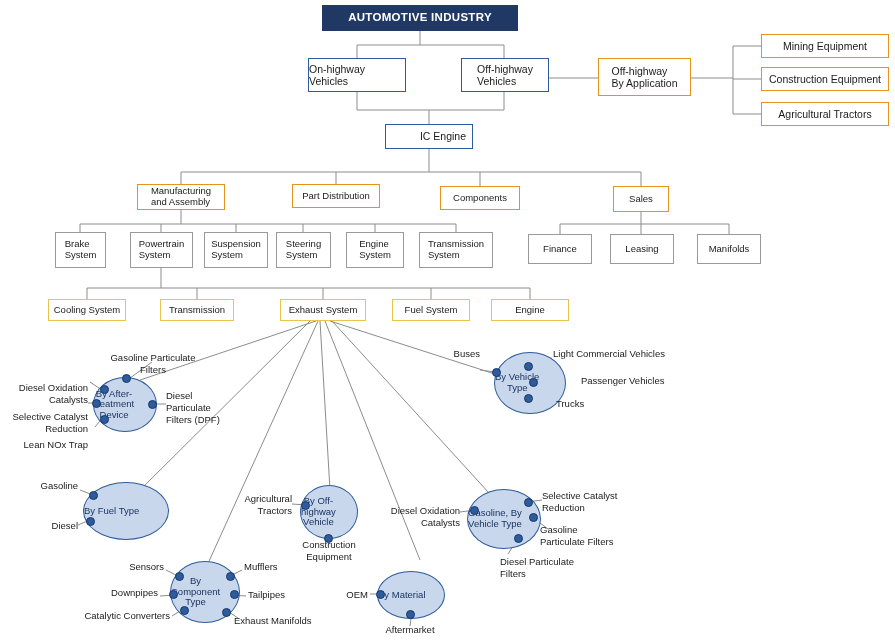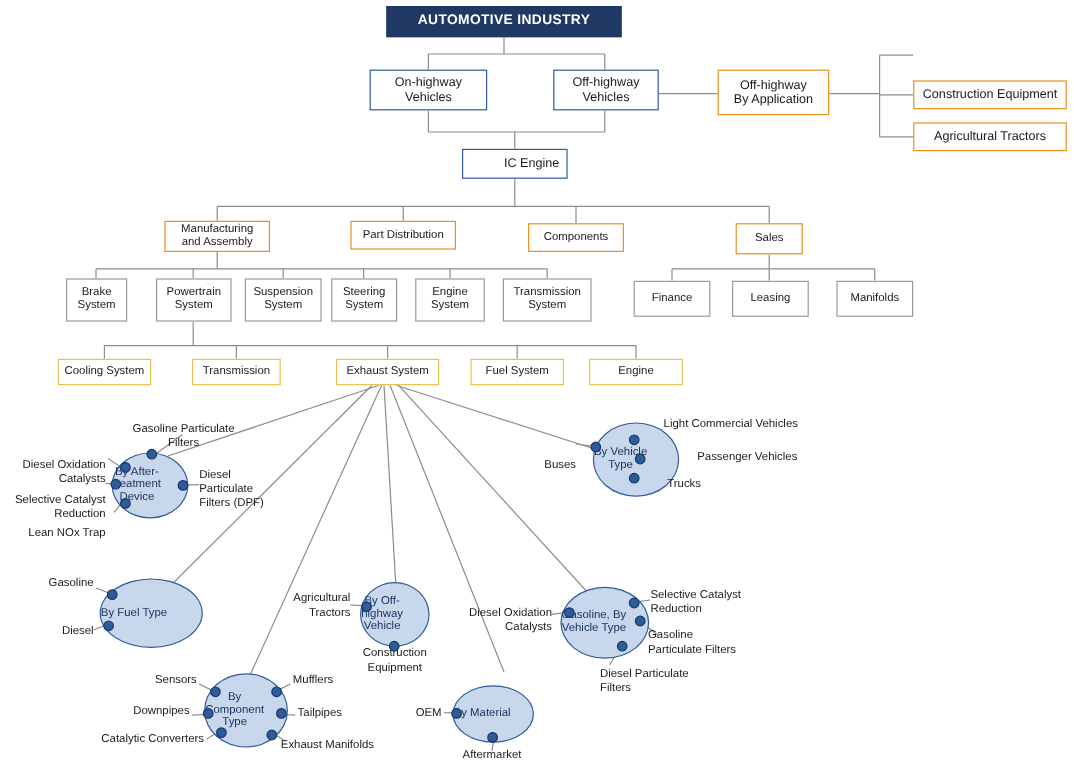--- a/index.html
+++ b/index.html
@@ -9,21 +9,21 @@
     font-family:"Liberation Sans", sans-serif;
     position:relative;
     overflow:hidden;
   }
   #root{position:absolute;left:0;top:0;width:895px;height:643px;}
   svg#wires{position:absolute;left:0;top:0;width:895px;height:643px;pointer-events:none;}
   .node{
     position:absolute;
     box-sizing:border-box;
     display:flex;align-items:center;justify-content:center;
-    text-align:center;
+    text-align:left;
     line-height:1.15;
     background:#ffffff;
     z-index:2;
   }
   .root-node{
     background:#1F3864;
     color:#ffffff;
     font-weight:bold;
     font-size:11.5px;
     letter-spacing:.3px;
@@ -170,20 +170,23 @@
   </div>
   <div class="node blue" style="left:461px;top:58px;width:88px;height:34px;white-space:pre-line;">
     <span>Off-highway
 Vehicles</span>
   </div>
   <div class="node orange" style="left:598px;top:58px;width:93px;height:38px;white-space:pre-line;">
     <span>Off-highway
 By Application</span>
   </div>
 
+  <div class="node orange" style="left:761px;top:34px;width:128px;height:24px;">
+    <span>Mining Equipment</span>
+  </div>
   <div class="node orange" style="left:761px;top:67px;width:128px;height:24px;">
     <span>Construction Equipment</span>
   </div>
   <div class="node orange" style="left:761px;top:102px;width:128px;height:24px;">
     <span>Agricultural Tractors</span>
   </div>
 
   <div class="node blue" style="left:385px;top:124px;width:88px;height:25px;padding-left:28px;">
     <span>IC Engine</span>
   </div>
@@ -275,21 +278,21 @@
 Filters (DPF)</div>
 
   <div class="ellipse" style="left:494px;top:352px;width:70px;height:60px;white-space:pre-line;">
     <span>By Vehicle
 Type</span>
   </div>
   <div class="dot" style="left:492px;top:368px;"></div>
   <div class="dot" style="left:524px;top:362px;"></div>
   <div class="dot" style="left:529px;top:378px;"></div>
   <div class="dot" style="left:524px;top:394px;"></div>
-  <div class="leaf r" style="left:412px;top:348px;width:68px;margin-top:34px;">Buses</div>
+  <div class="leaf r" style="left:412px;top:348px;width:68px;">Buses</div>
   <div class="leaf l" style="left:553px;top:348px;width:180px;">Light Commercial Vehicles</div>
   <div class="leaf l" style="left:565px;top:375px;width:160px;padding-left:16px;">Passenger Vehicles</div>
   <div class="leaf l" style="left:556px;top:398px;width:120px;">Trucks</div>
 
   <div class="ellipse" style="left:83px;top:482px;width:84px;height:56px;">
     <span>By Fuel Type</span>
   </div>
   <div class="dot" style="left:89px;top:491px;"></div>
   <div class="dot" style="left:86px;top:517px;"></div>
   <div class="leaf r" style="left:0px;top:480px;width:78px;">Gasoline</div>

